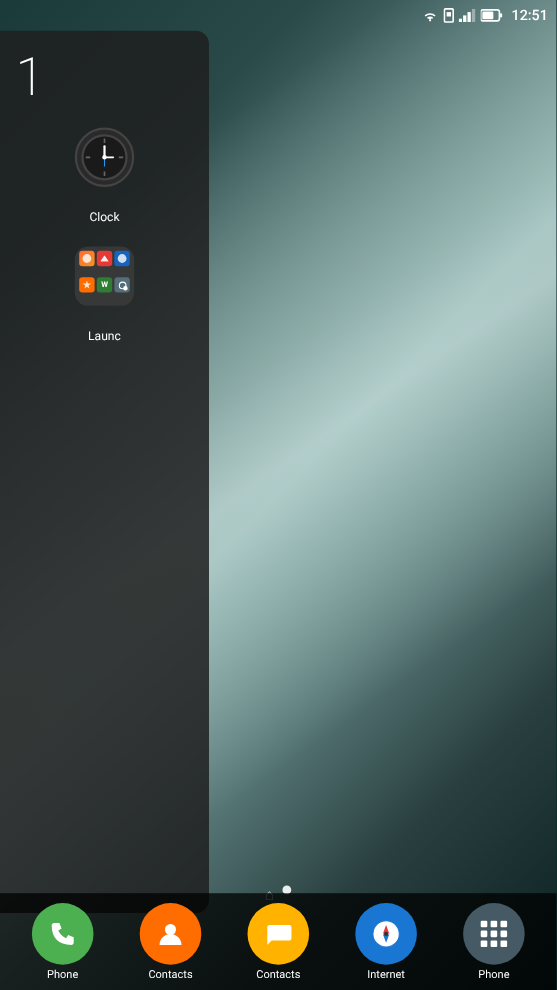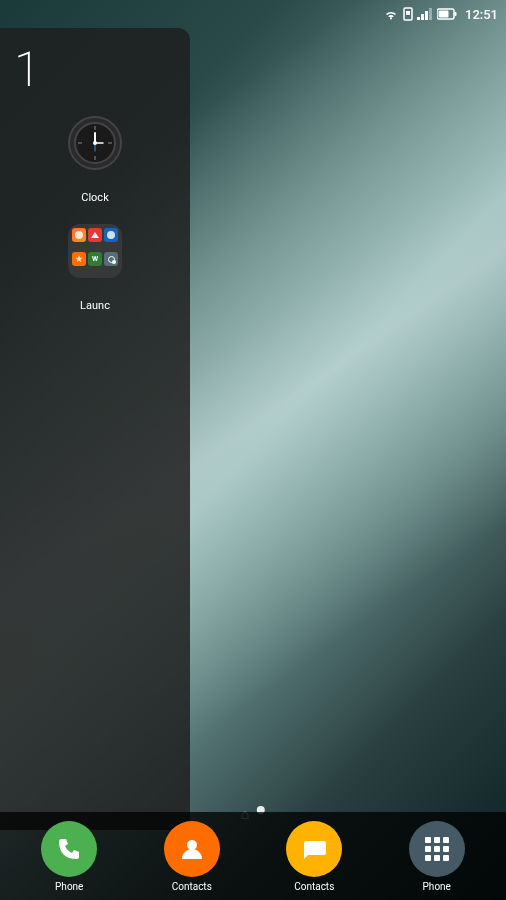--- a/index.html
+++ b/index.html
@@ -347,20 +347,33 @@
 
   <div class="dock-item">
     <div class="dock-icon-circle messages-icon">
       <svg width="28" height="28" viewBox="0 0 28 28" fill="white">
         <path d="M4 6h20a2 2 0 0 1 2 2v10a2 2 0 0 1-2 2H8l-4 4V8a2 2 0 0 1 2-2z"></path>
       </svg>
     </div>
     <span class="dock-label">Contacts</span>
   </div>
 
+  <div class="dock-item">
+    <div class="dock-icon-circle internet-icon">
+      <svg width="28" height="28" viewBox="0 0 28 28">
+        <circle cx="14" cy="14" r="12" fill="white"></circle>
+        <circle cx="14" cy="14" r="12" fill="none" stroke="#1976D2" stroke-width="1"></circle>
+
+        <polygon points="14,6 17,14 14,12 11,14" fill="#e53935"></polygon>
+        <polygon points="14,22 11,14 14,16 17,14" fill="#1976D2"></polygon>
+        <circle cx="14" cy="14" r="2" fill="#333"></circle>
+      </svg>
+    </div>
+    <span class="dock-label">Internet</span>
+  </div>
 
   <div class="dock-item">
     <div class="dock-icon-circle apps-icon">
       <div class="app-grid-icon">
         <div class="app-grid-dot"></div>
         <div class="app-grid-dot"></div>
         <div class="app-grid-dot"></div>
         <div class="app-grid-dot"></div>
         <div class="app-grid-dot"></div>
         <div class="app-grid-dot"></div>

